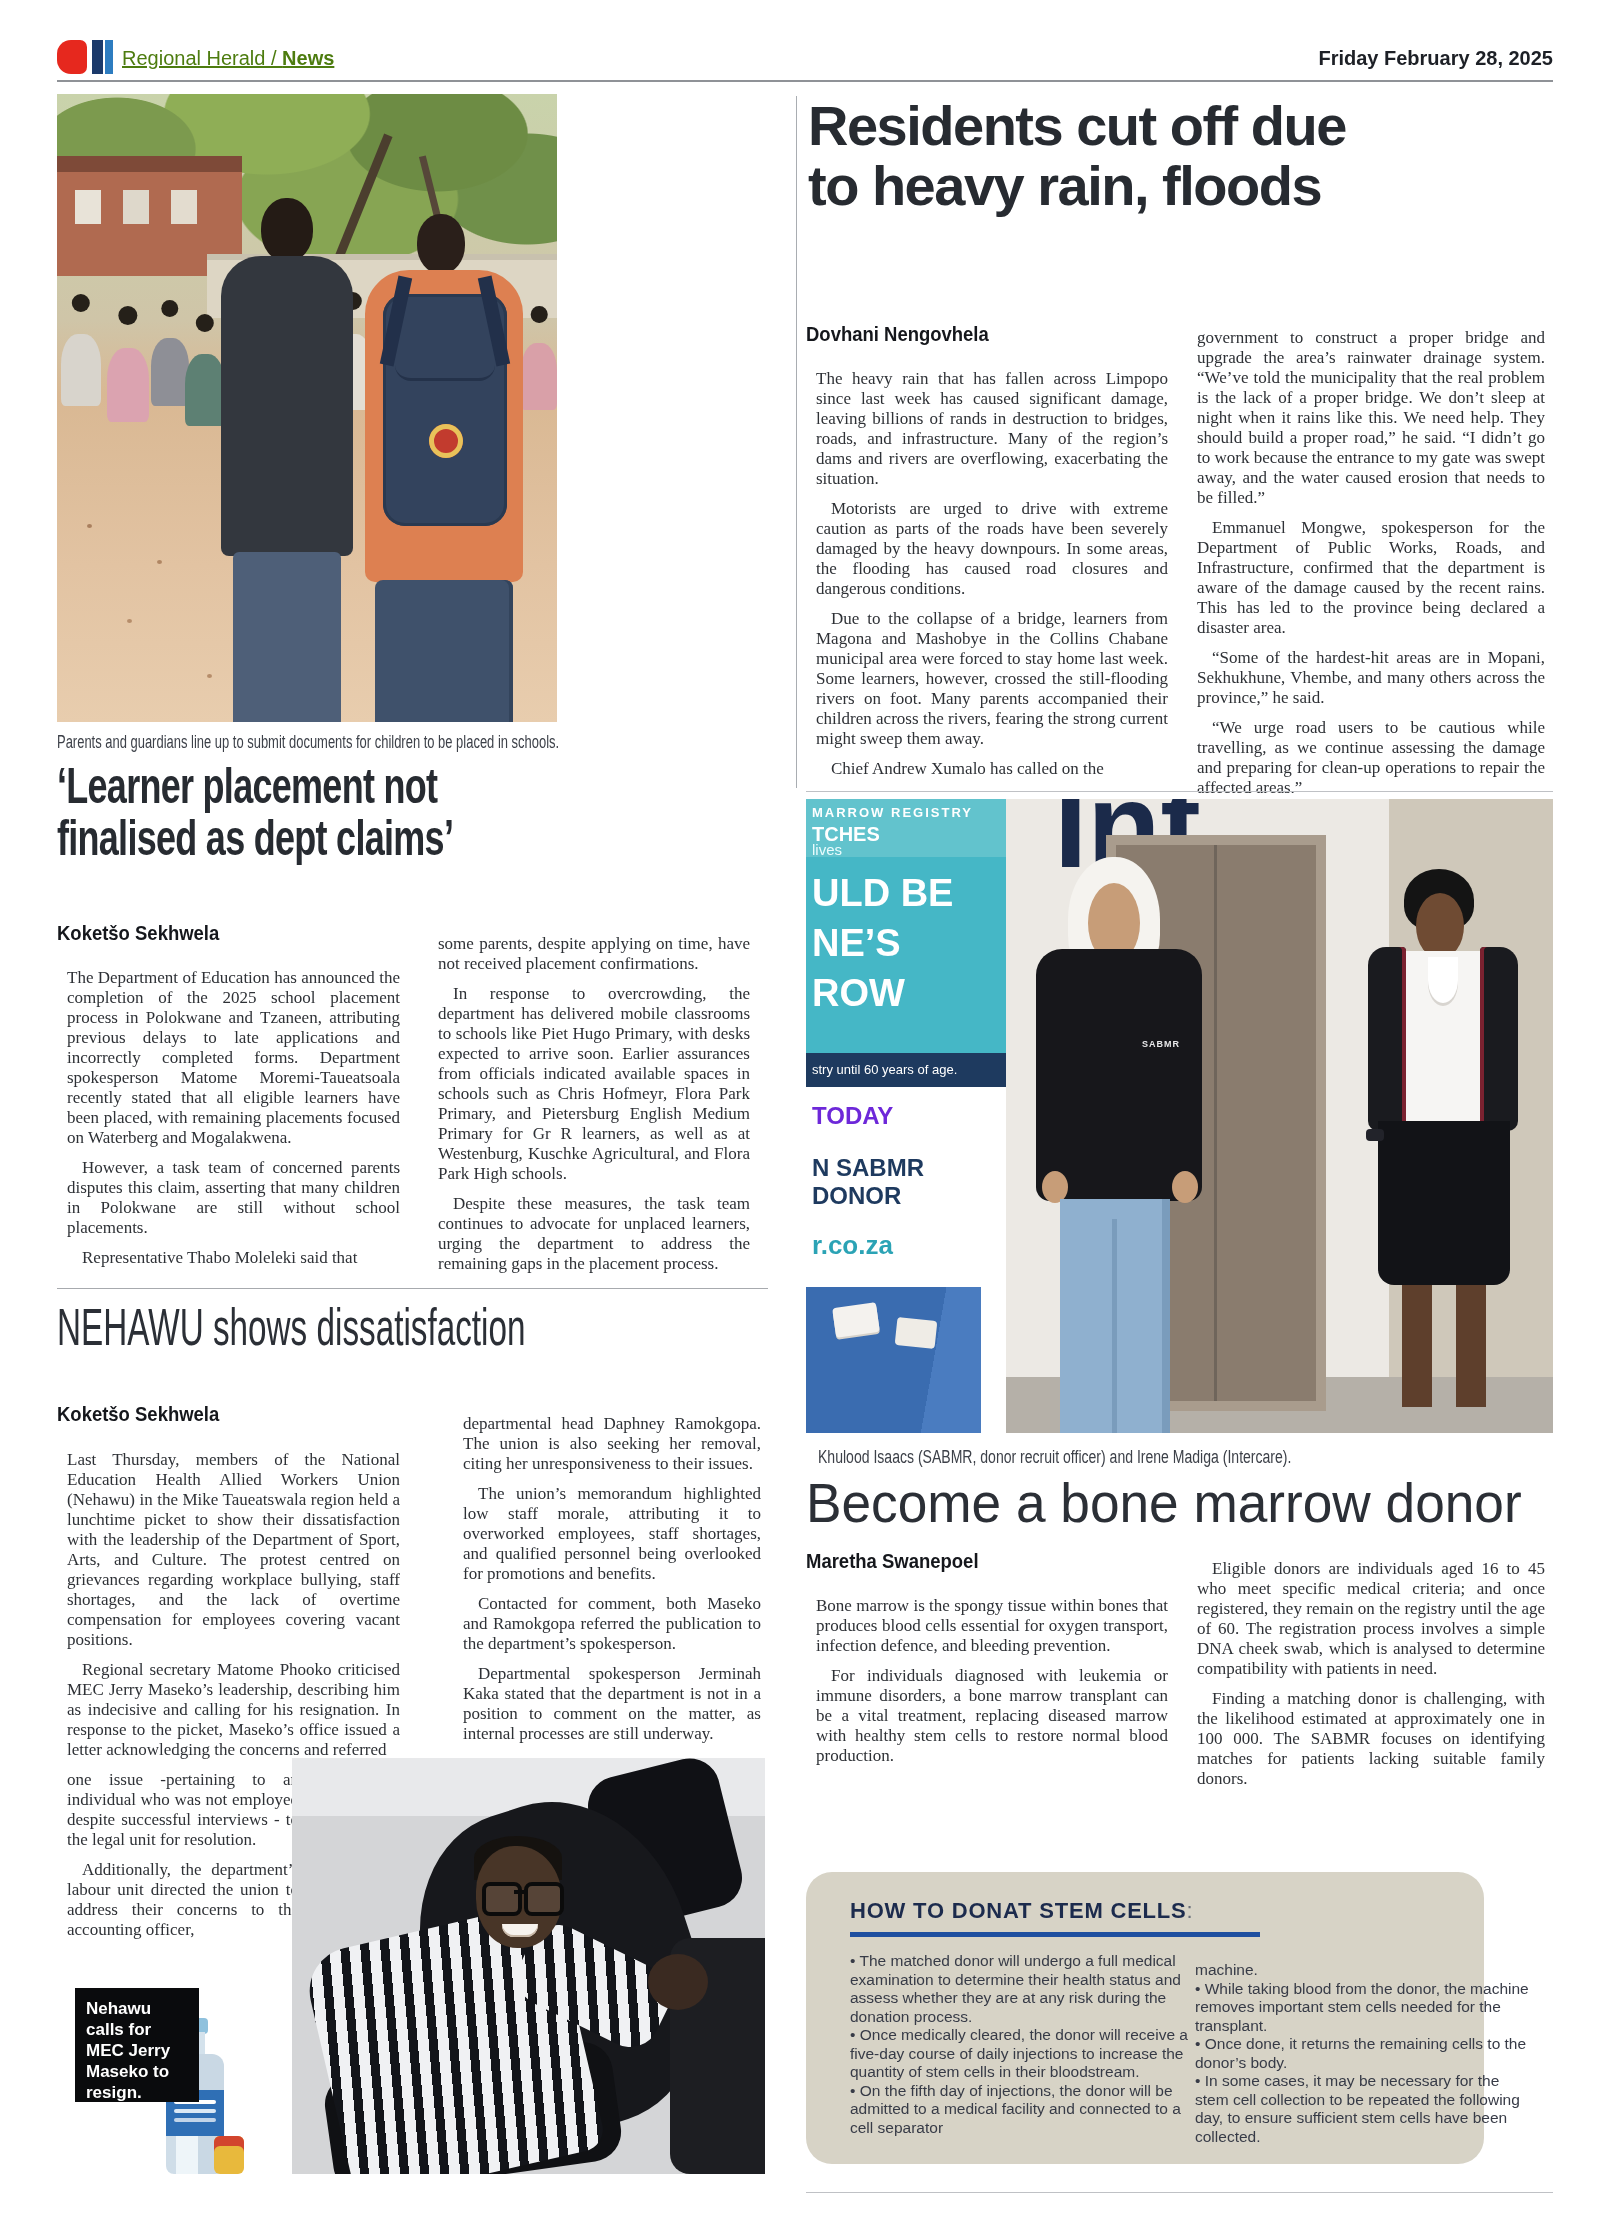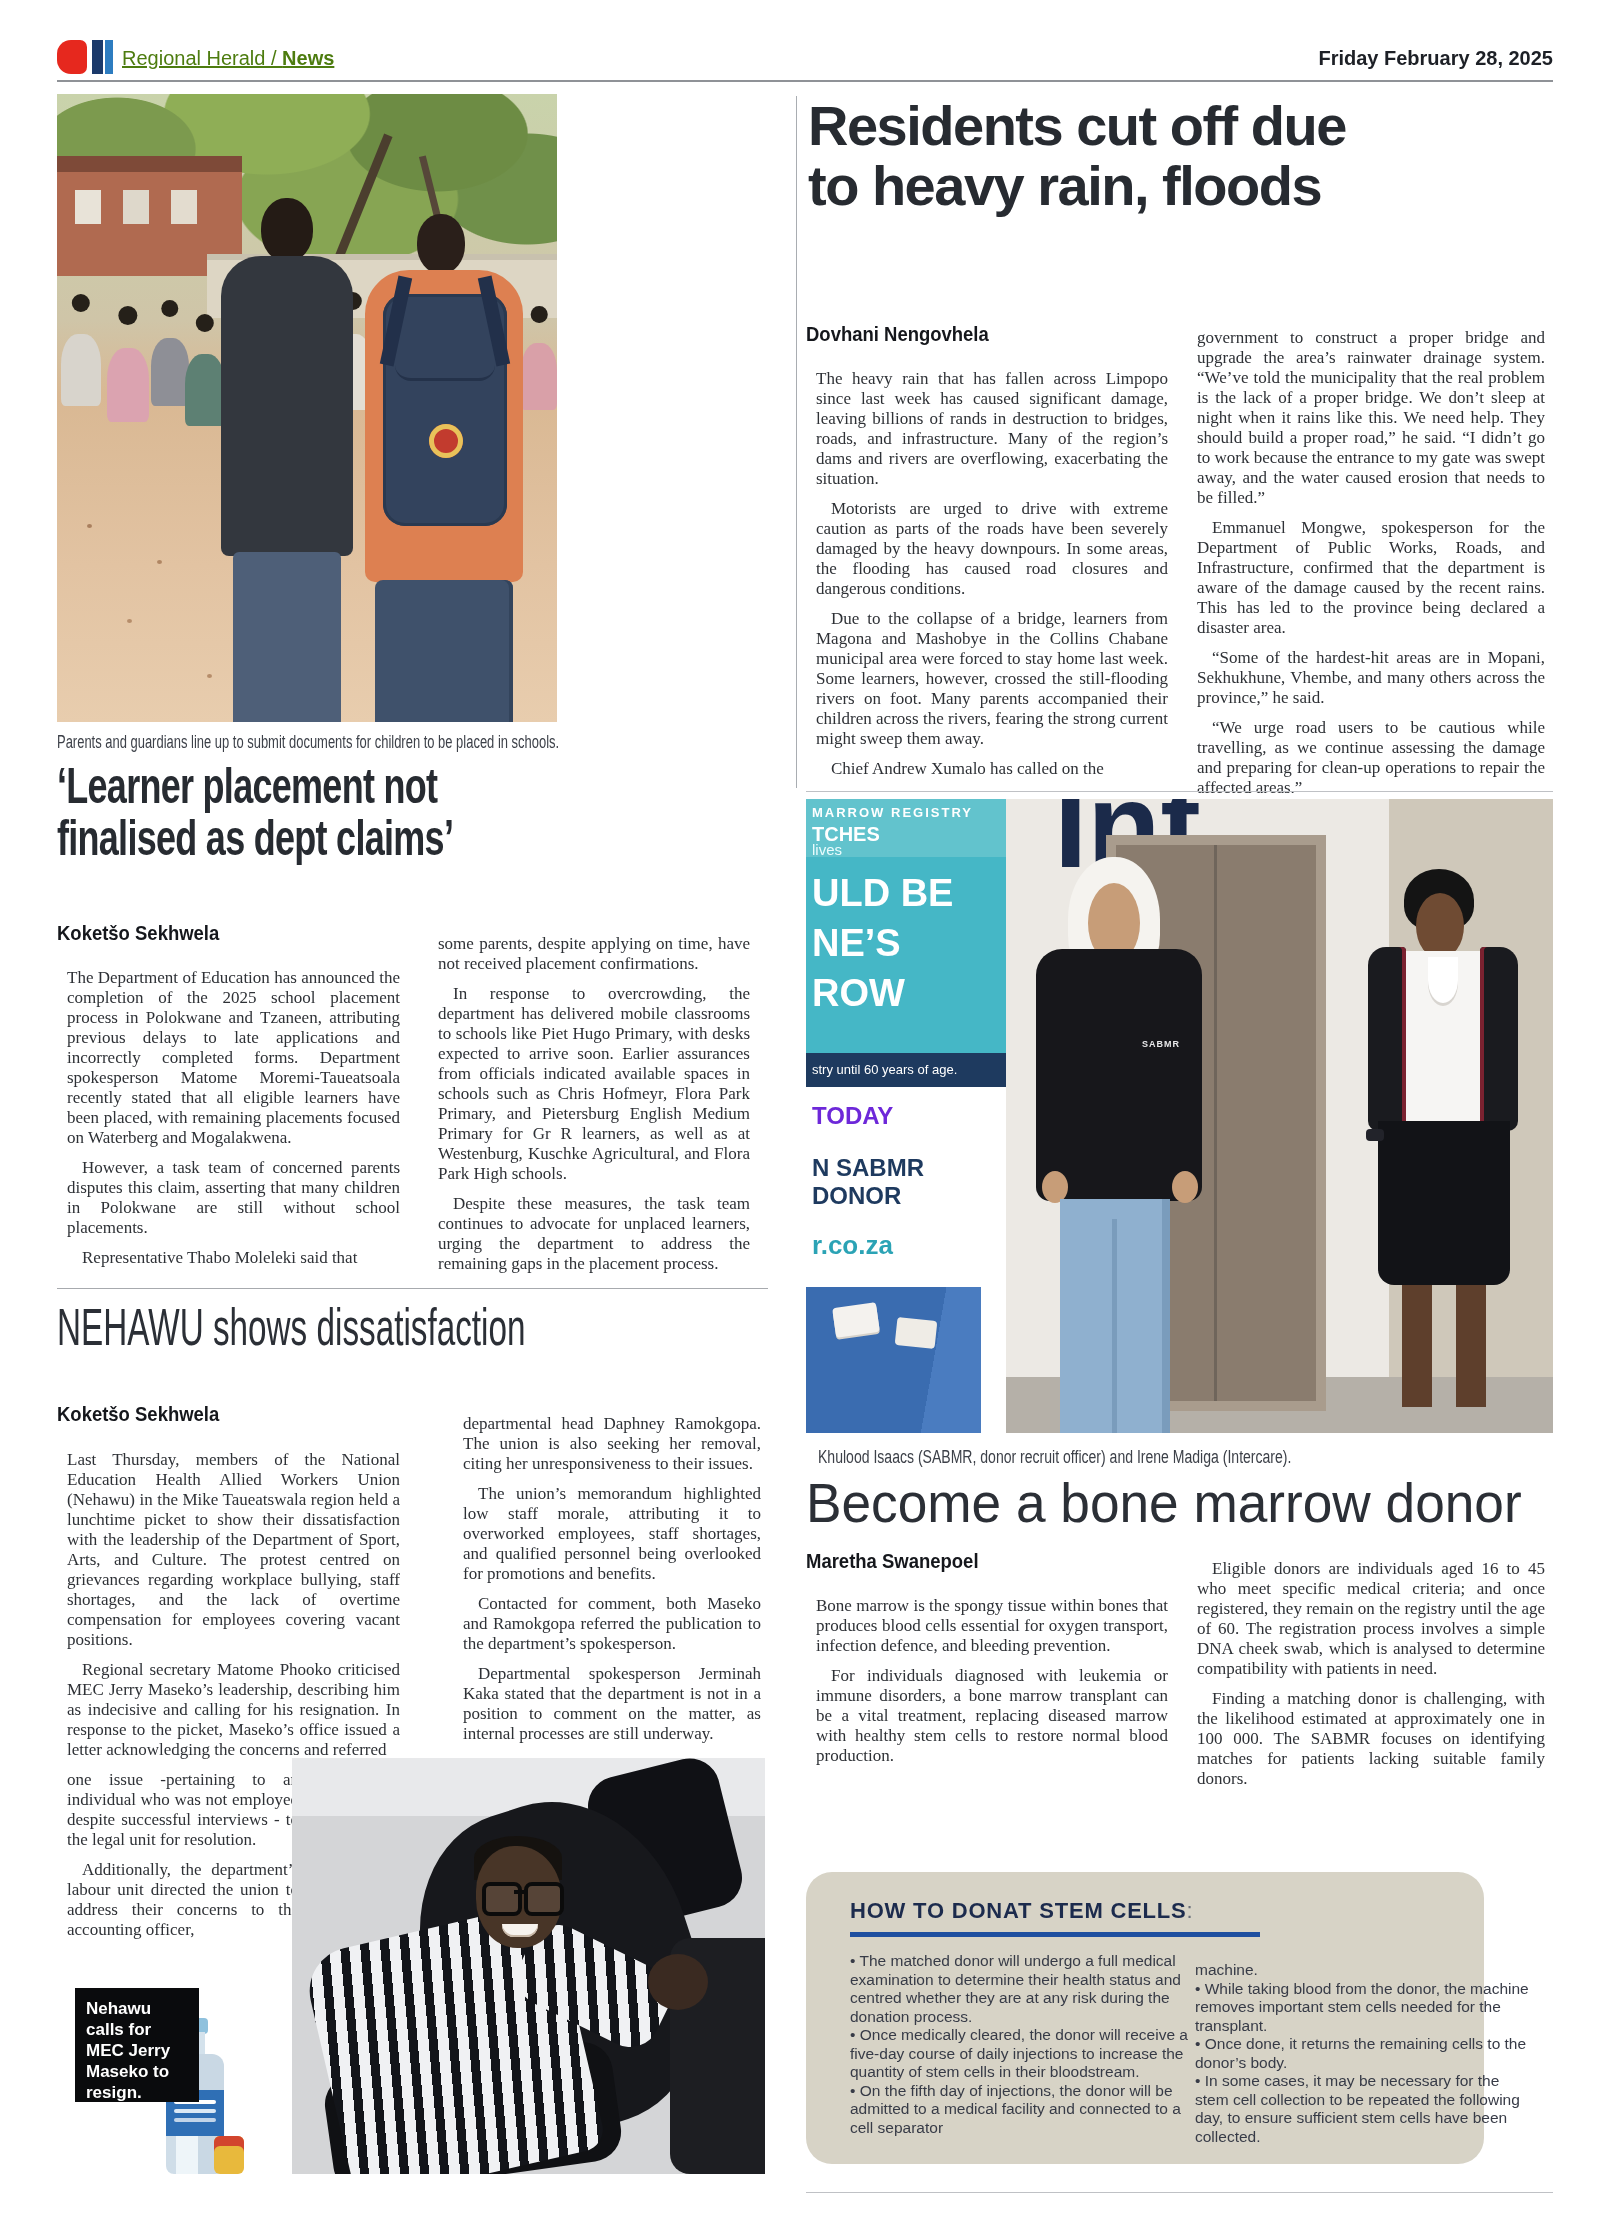--- a/index.html
+++ b/index.html
@@ -228,21 +228,21 @@
     <p class="ind">Eligible donors are individuals aged 16 to 45 who meet specific medical criteria; and once registered, they remain on the registry until the age of 60. The registration process involves a simple DNA cheek swab, which is analysed to determine compatibility with patients in need.</p>
     <p class="ind">Finding a matching donor is challenging, with the likelihood estimated at approximately one in 100 000. The SABMR focuses on identifying matches for patients lacking suitable family donors.</p>
   </div>
 
   <div class="abs howto" style="left:806px;top:1872px;width:678px;height:292px;">
     <div class="abs howto-title" style="left:44px;top:26px;">
       <span>HOW TO DONAT STEM CELLS</span><span class="howto-colon">:</span>
     </div>
     <div class="abs" style="left:44px;top:60px;width:410px;height:5px;background:#1e4fa0;"></div>
     <div class="abs howto-col" style="left:44px;top:80px;width:345px;">
-      <p>• The matched donor will undergo a full medical examination to determine their health status and centred whether they are at any risk during the donation process.</p>
+      <p>• The matched donor will undergo a full medical examination to determine their health status and assess whether they are at any risk during the donation process.</p>
       <p>• Once medically cleared, the donor will receive a five-day course of daily injections to increase the quantity of stem cells in their bloodstream.</p>
       <p>• On the fifth day of injections, the donor will be admitted to a medical facility and connected to a cell separator</p>
     </div>
     <div class="abs howto-col" style="left:389px;top:80px;width:340px;margin-top:9px;">
       <p>machine.</p>
       <p>• While taking blood from the donor, the machine removes important stem cells needed for the transplant.</p>
       <p>• Once done, it returns the remaining cells to the donor’s body.</p>
       <p>• In some cases, it may be necessary for the stem cell collection to be repeated the following day, to ensure sufficient stem cells have been collected.</p>
     </div>
   </div>

